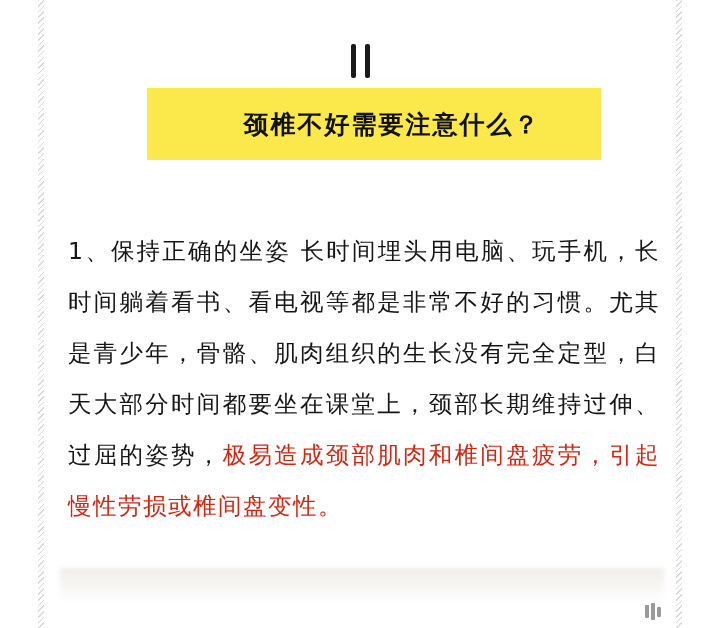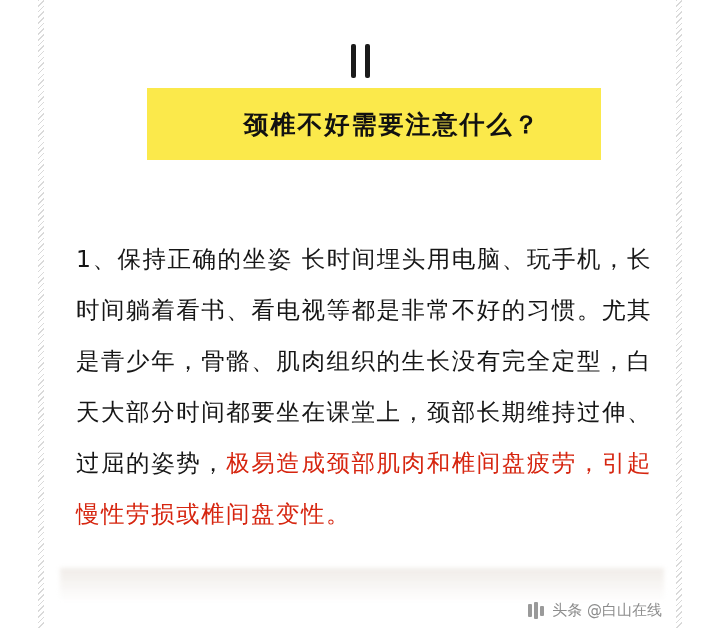--- a/index.html
+++ b/index.html
@@ -102,21 +102,21 @@
     top: 218px;
     width: 608px;
   }
   .para {
     font-family: "DejaVu Sans", sans-serif;
     font-size: 23.5px;
     line-height: 51px;
     letter-spacing: 1.5px;
     color: #161616;
     text-align: justify;
-    margin: 16px;
+    margin: 8px;
   }
   .para .red {
     color: #d6250f;
   }
 
   
   .fade-strip {
     position: absolute;
     left: 16px;
     right: 12px;
@@ -183,17 +183,16 @@
     </div>
 
     <div class="fade-strip"></div>
 
     <div class="watermark">
       <span class="wm-logo">
         <i class="a"></i>
           <i class="b"></i>
           <i class="c"></i>
       </span>
-      <span>头条 @白山在线</span>
     </div>
 
   </div>
 </div>
 
 </body></html>

